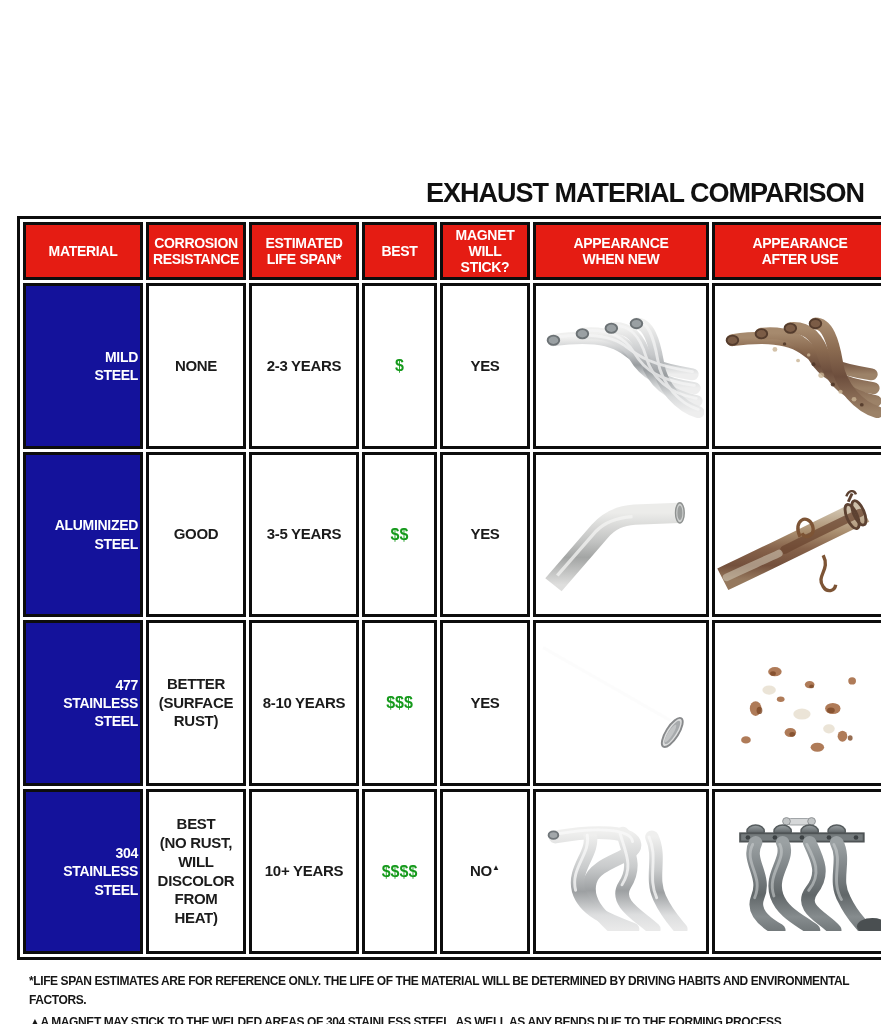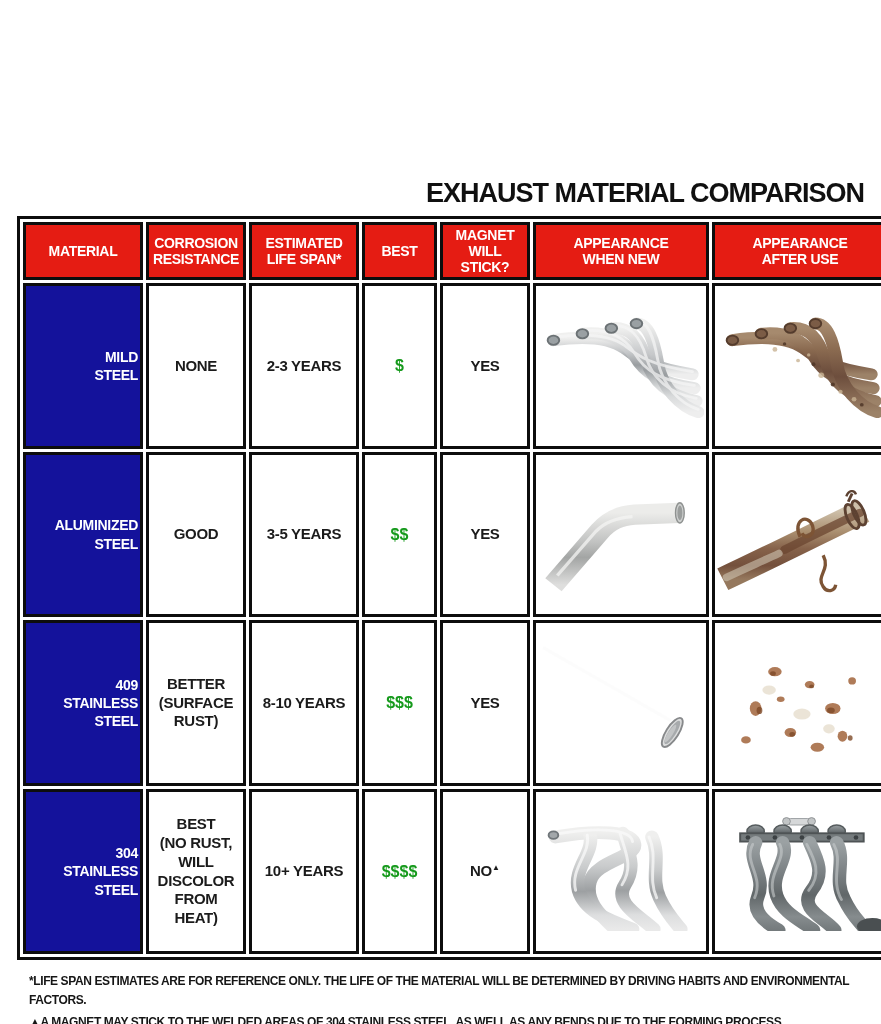--- a/index.html
+++ b/index.html
@@ -228,21 +228,21 @@
               <ellipse cx="140" cy="44" rx="5.5" ry="14" transform="rotate(-22 140 44)"></ellipse>
               <ellipse cx="147" cy="40" rx="5.5" ry="14" transform="rotate(-22 147 40)"></ellipse>
             </g>
             <path d="M136,28 l4,-9" stroke="#5d4232" stroke-width="3" fill="none"></path>
             <path d="M134,22 c2,-6 8,-8 10,-2" stroke="#5d4232" stroke-width="2.5" fill="none"></path>
           </svg>
         </td>
       </tr>
 
       <tr>
-        <td class="mat">409
+        <td class="mat">477
 STAINLESS
 STEEL</td>
         <td>BETTER
 (SURFACE
 RUST)</td>
         <td>8-10 YEARS</td>
         <td class="cost">$$$</td>
         <td><span>YES</span><span class="sup"></span></td>
         <td class="photo">
           <svg viewBox="0 0 172 128" preserveAspectRatio="none">

